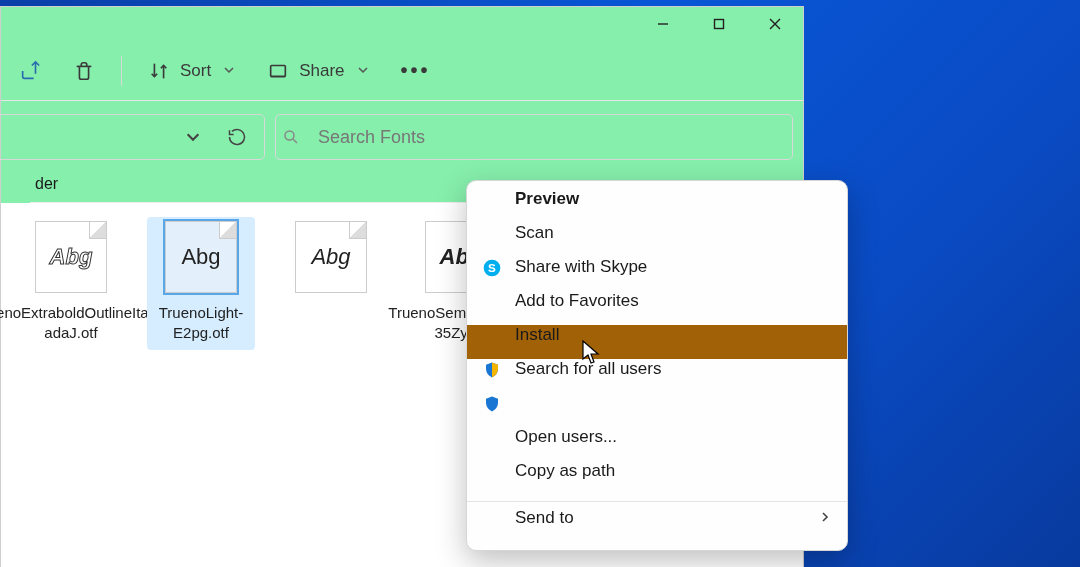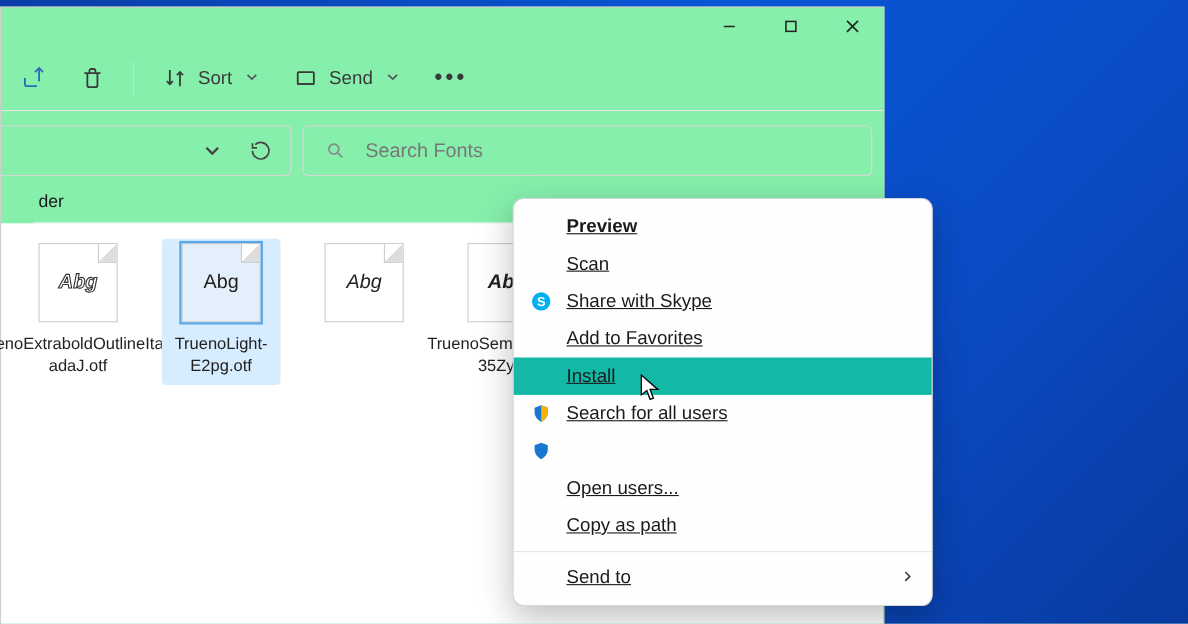--- a/index.html
+++ b/index.html
@@ -34,21 +34,21 @@
   .nav-row {
     height: 72px; display: flex; align-items: center; padding: 0 10px 0 0; gap: 10px;
   }
   .addr-box {
     flex: 0 0 270px; height: 46px; border: 1px solid #d8d8d8; border-radius: 5px;
     display: flex; align-items: center; justify-content: flex-end; gap: 22px; padding: 0 16px;
     margin-left: -6px;
   }
   .search-box {
     flex: 1; height: 46px; border: 1px solid #d8d8d8; border-radius: 5px;
-    display: flex; align-items: center; gap: 16px; padding: 0 18px;
+    display: flex; align-items: center; gap: 16px; padding: 0 4px;
     color: #777; font-size: 18px;
   }
   .icon-btn { width: 22px; height: 22px; color: #555; display:flex; align-items:center; justify-content:center; }
   
   
   .crumb-row {
     height: 30px; padding: 2px 0 0 5px; font-size: 16px; color: #1a1a1a;
     border-bottom: 1px solid #eee;
     margin-left: 29px;
   }
@@ -65,21 +65,21 @@
   .thumb {
     width: 72px; height: 72px; background: #fff; border: 1px solid #ccc;
     display: flex; align-items: center; justify-content: center; position: relative;
     margin-bottom: 10px;
   }
   .thumb::after {
     content: ""; position: absolute; top: 0; right: 0; width: 16px; height: 16px;
     background: linear-gradient(135deg, #fff 0 50%, #ddd 50% 100%);
     border-left: 1px solid #ccc; border-bottom: 1px solid #ccc;
   }
-  .abg { font-size: 18px; }
+  .abg { font-size: 22px; }
   .abg-outline {
     color: transparent; -webkit-text-stroke: 1px #333; font-weight: 700; font-style: italic;
   }
   .abg-light { font-weight: 300; }
   .abg-lightitalic { font-weight: 300; font-style: italic; }
   .abg-semibold { font-weight: 700; font-style: italic; }
   .abg-ultralight { font-weight: 200; font-style: italic; }
   
   .file.selected .thumb {
     outline: 2px solid #59a7e8; background: #e3f0fb;
@@ -87,25 +87,25 @@
   .file.selected { background: #d6ecff; border-radius: 4px; padding: 4px 0 8px; width: 108px; margin: -4px -4px 0; }
   
   
   .context-menu {
     position: absolute; left: 466px; top: 180px; width: 382px;
     background: #fefefe; border: 1px solid #d6d6d6; border-radius: 10px;
     box-shadow: 0 10px 30px rgba(0,0,0,.25);
     padding: 8px 0; z-index: 50;
   }
   .menu-item {
-    display: flex; align-items: center; height: 34px; padding: 0 2px 0 48px;
-    font-size: 17px; color: #1a1a1a; position: relative; cursor: pointer; text-decoration: underline;
+    display: flex; height: 34px; padding: 0 2px 0 48px;
+    font-size: 17px; color: #1a1a1a; position: relative; cursor: pointer;
   }
   .menu-item.bold { font-weight: 700; }
-  .menu-item.hover { background: #14b8a6; }
+  .menu-item.hover { background: #a16207; }
   .menu-item .mi-icon {
     position: absolute; left: 14px; width: 22px; height: 22px; display:flex; align-items:center; justify-content:center;
   }
   .menu-item .chev-r {
     position: absolute; right: 16px; color: #555;
   }
   .menu-sep { height: 1px; background: #e4e4e4; margin: 6px 0; }
   
   
   .cursor-arrow {
@@ -176,21 +176,21 @@
           </svg>
       </span>
     </div>
     <div class="tb-btn">
       <span class="tb-icon">
         <svg viewBox="0 0 24 24" width="22" height="22" fill="none" stroke="#3a3a3a" stroke-width="1.8">
             <rect x="4" y="6" width="16" height="12" rx="1"></rect>
             <line x1="4" y1="18" x2="20" y2="18"></line>
           </svg>
       </span>
-      <span>Send</span>
+      <span>Share</span>
       <span class="chev-sm">
         <svg width="12" height="12" viewBox="0 0 12 12">
             <path d="M2 4l4 4 4-4" fill="none" stroke="#555" stroke-width="1.5"></path>
           </svg>
       </span>
     </div>
     <div class="tb-btn">
       <span class="dots">•••</span>
     </div>
   </div>

